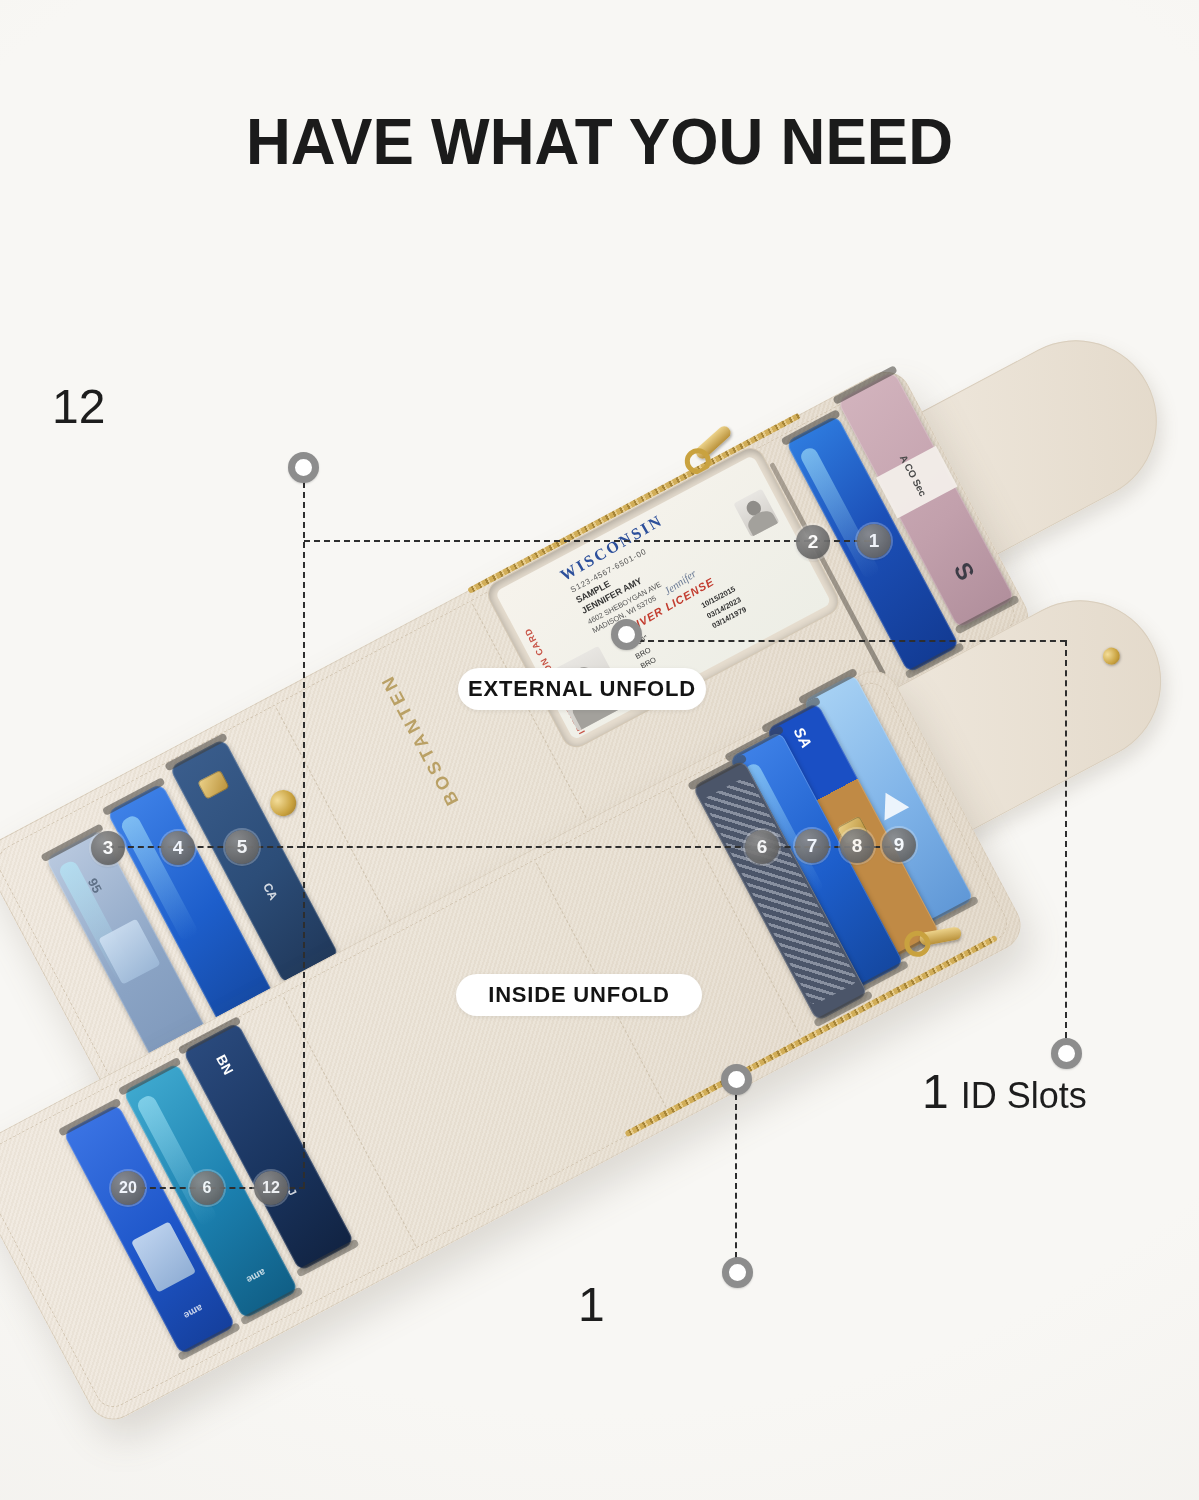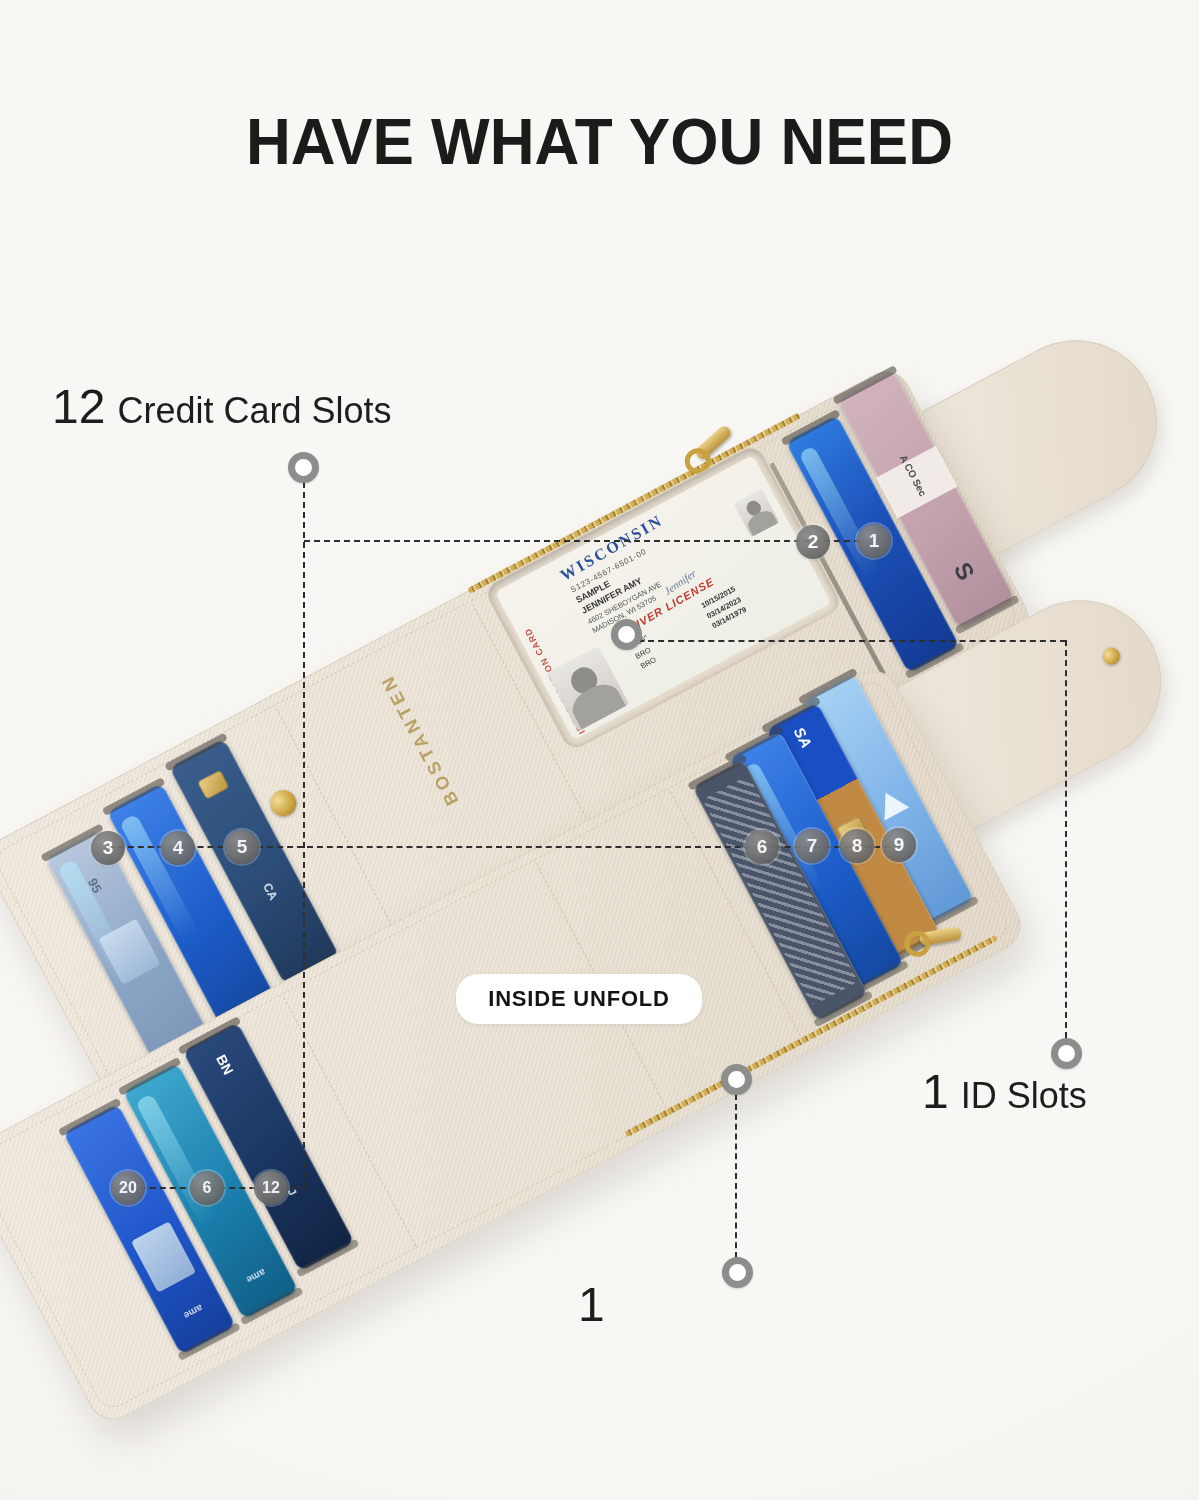--- a/index.html
+++ b/index.html
@@ -213,21 +213,24 @@
       <div class="glint"></div>
     </div>
     <div class="card c-lace" style="left:822px;top:20px;height:266px;width:58px;">
       <div class="pattern"></div>
     </div>
 
     <div class="zip-teeth" style="left:600px;top:293px;width:420px;"></div>
     <div class="zip-pull" style="left:950px;top:262px;transform:rotate(18deg);"></div>
   </div>
 
-  <div class="pill" style="left:456px;top:974px;width:246px;height:50px;">
+  <div class="pill" style="left:458px;top:668px;width:248px;height:42px;">
+    <span>EXTERNAL UNFOLD</span>
+  </div>
+  <div class="pill" style="left:456px;top:974px;width:246px;height:42px;">
     <span>INSIDE UNFOLD</span>
   </div>
 
   <div class="dash-v" style="left:303px;top:482px;height:706px;"></div>
   <div class="dash-h" style="left:304px;top:540px;width:566px;"></div>
   <div class="dash-h" style="left:108px;top:846px;width:792px;"></div>
   <div class="dash-h" style="left:130px;top:1187px;width:175px;"></div>
   <div class="dash-h" style="left:638px;top:640px;width:428px;"></div>
   <div class="dash-v" style="left:1065px;top:640px;height:398px;"></div>
   <div class="dash-v" style="left:735px;top:1094px;height:164px;"></div>
@@ -272,21 +275,20 @@
       <span>6</span>
     </div>
   <div class="marker two" style="left:254px;top:1171px;">
       <span>12</span>
     </div>
 
   <h1 class="title">HAVE WHAT YOU NEED</h1>
 
   <div class="callout" style="left:52px;top:383px;">
     <span class="num">12</span>
-    <span class="txt">Credit Card Slots</span>
   </div>
 
   <div class="callout" style="left:922px;top:1068px;">
     <span class="num">1</span>
     <span class="txt">ID Slots</span>
   </div>
 
   <div class="callout" style="left:578px;top:1281px;">
     <span class="num">1</span>
   </div>

